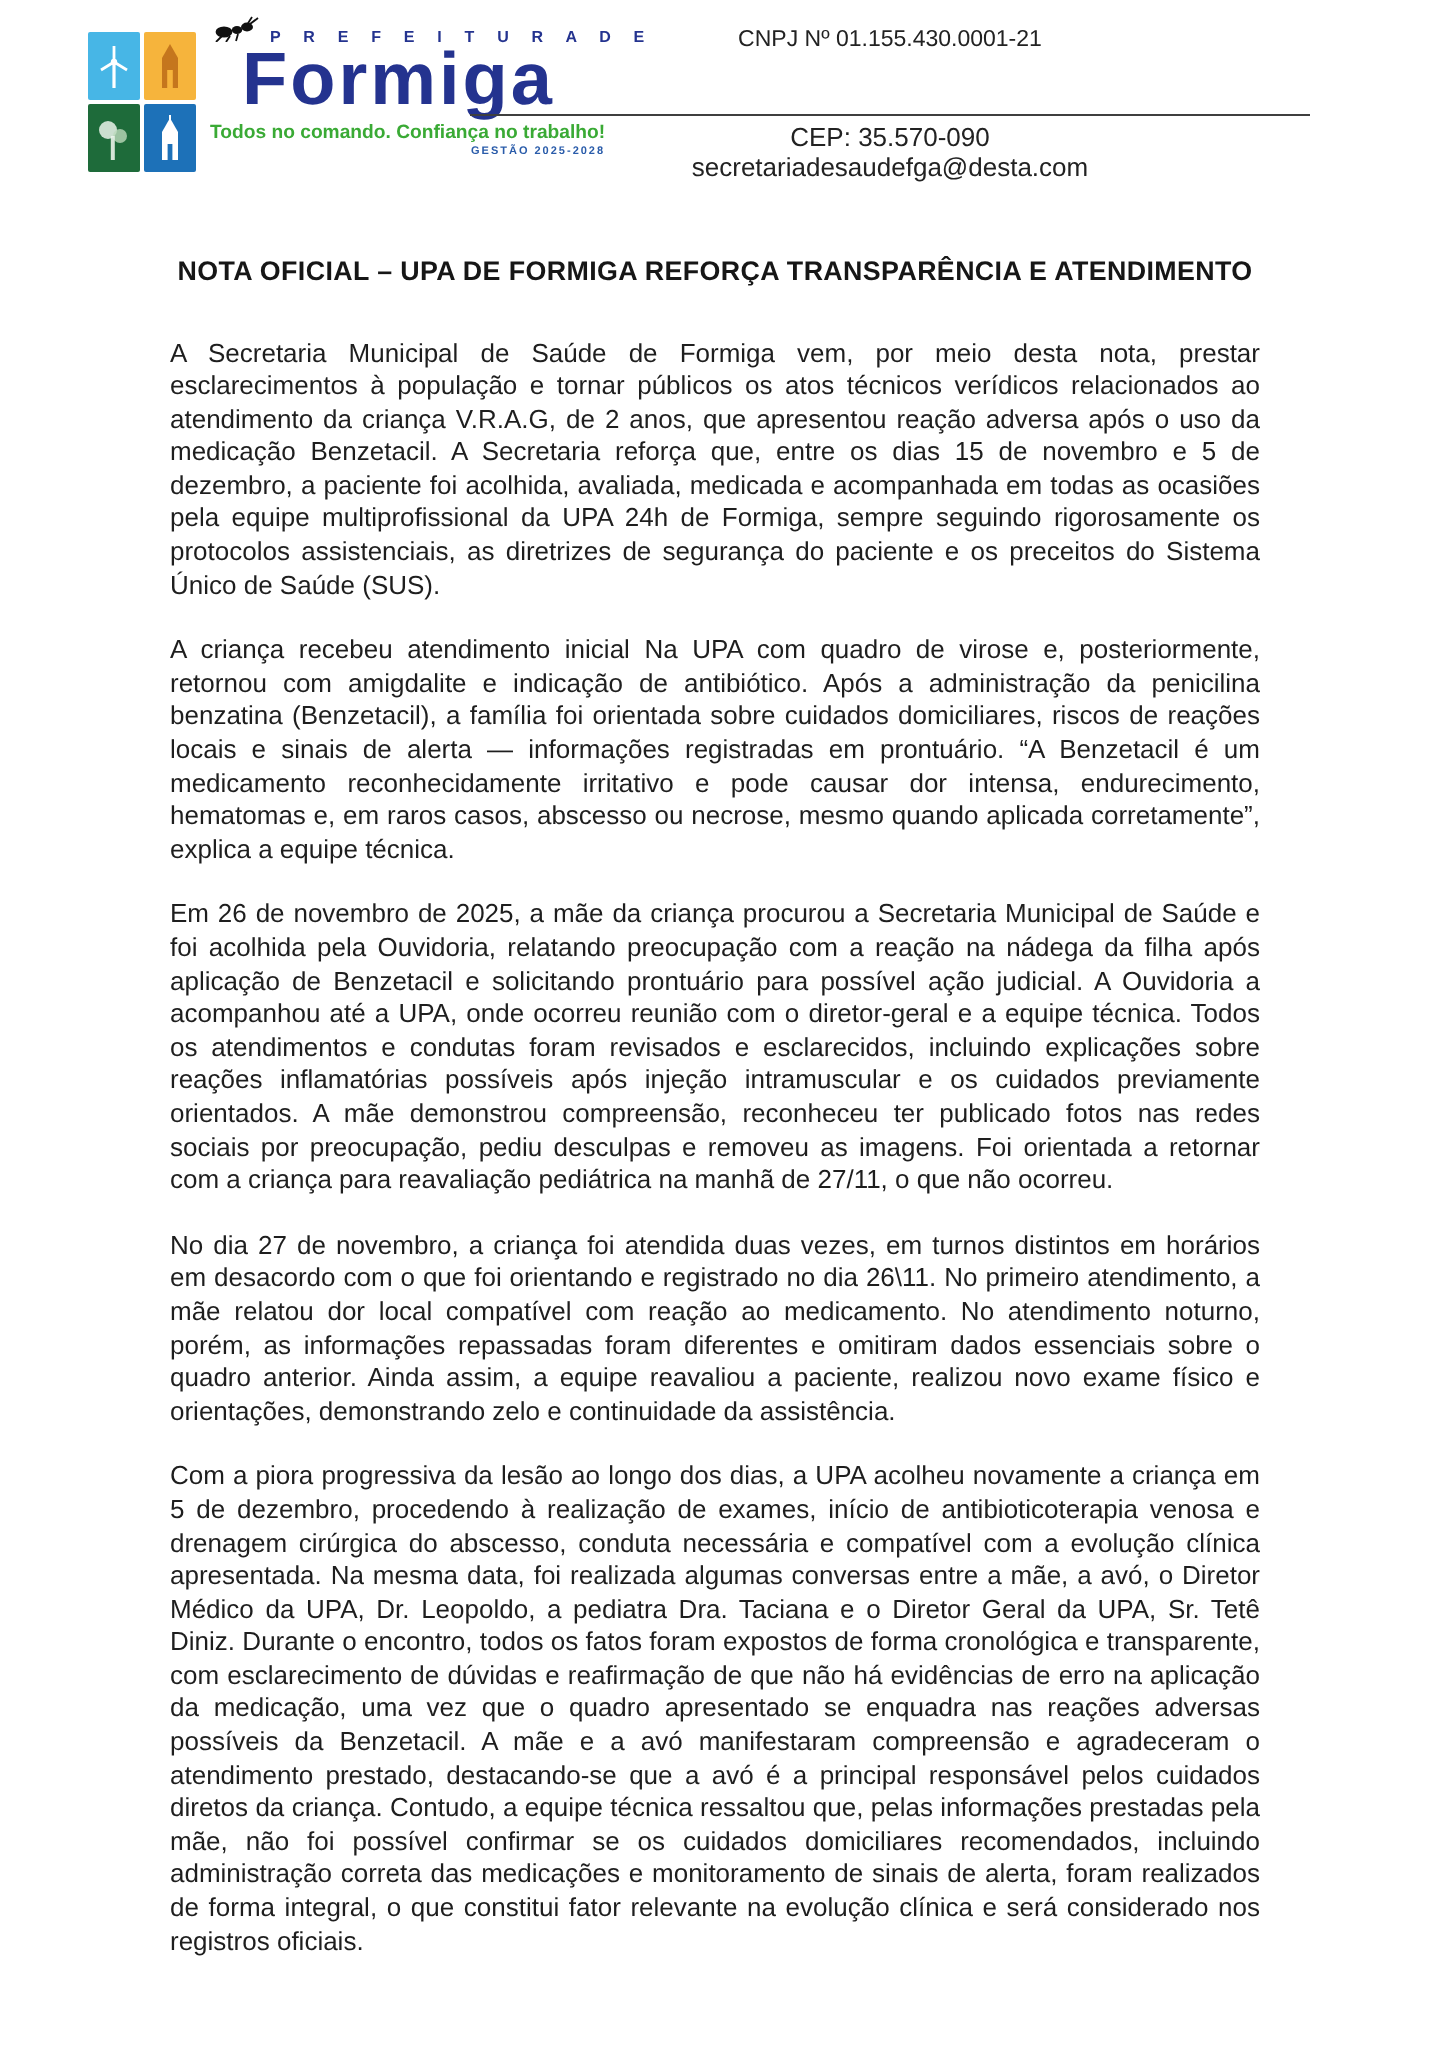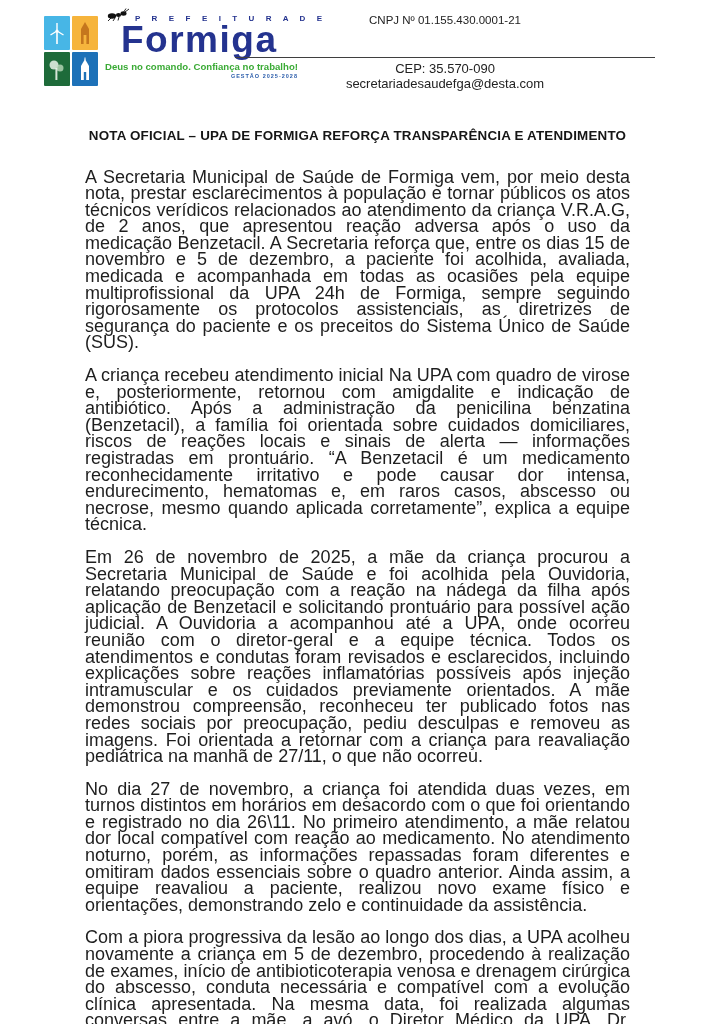--- a/index.html
+++ b/index.html
@@ -28,21 +28,21 @@
   .hdr-right{position:absolute;left:235px;top:13px;width:420px;text-align:center;line-height:15px;}
   .org{font-size:12px;font-weight:bold;color:#161616;}
   .cnpj{font-size:11.5px;color:#222;}
   .divider{position:absolute;left:235px;top:57px;width:420px;border-top:1.5px solid #3f3f3f;}
   .hdr-right2{position:absolute;left:235px;top:61px;width:420px;text-align:center;line-height:15px;}
   .cep,.email{font-size:13px;color:#222;}
 
   
   .content{padding:0 85px;}
   .doc-title{font-size:13.4px;font-weight:bold;text-align:center;line-height:16.5px;letter-spacing:0.2px;color:#161616;margin:28px 0 24px 0;}
-  .content p{font-size:18px;line-height:16.6px;text-align:justify;margin:0 0 16px 0;color:#1e1e1e;}
+  .content p{font-size:13px;line-height:16.6px;text-align:justify;margin:0 0 16px 0;color:#1e1e1e;}
 </style>
 </head>
 <body>
 
 <div class="page">
 
   <header class="hdr">
 
     <div class="logo">
       <div class="tiles">
@@ -87,21 +87,21 @@
             <ellipse cx="16.5" cy="5.5" rx="3" ry="2.2" fill="#111111"></ellipse>
             <line x1="18" y1="4" x2="22" y2="1" stroke="#111111" stroke-width="0.9"></line>
             <line x1="17" y1="3.6" x2="19" y2="0.5" stroke="#111111" stroke-width="0.9"></line>
             <line x1="4" y1="10" x2="1" y2="13" stroke="#111111" stroke-width="0.9"></line>
             <line x1="8" y1="10" x2="6" y2="13" stroke="#111111" stroke-width="0.9"></line>
             <line x1="12" y1="9" x2="11" y2="12.5" stroke="#111111" stroke-width="0.9"></line>
           </svg>
           <span class="pref">P R E F E I T U R A   D E</span>
         </div>
         <div class="formiga">Formiga</div>
-        <div class="tagline">Deus no comando. Confiança no trabalho!</div>
+        <div class="tagline">Todos no comando. Confiança no trabalho!</div>
         <div class="gestao">GESTÃO 2025-2028</div>
       </div>
     </div>
 
     <div class="hdr-right">
       <div class="cnpj">CNPJ Nº 01.155.430.0001-21</div>
     </div>
 
     <div class="divider"></div>
 

